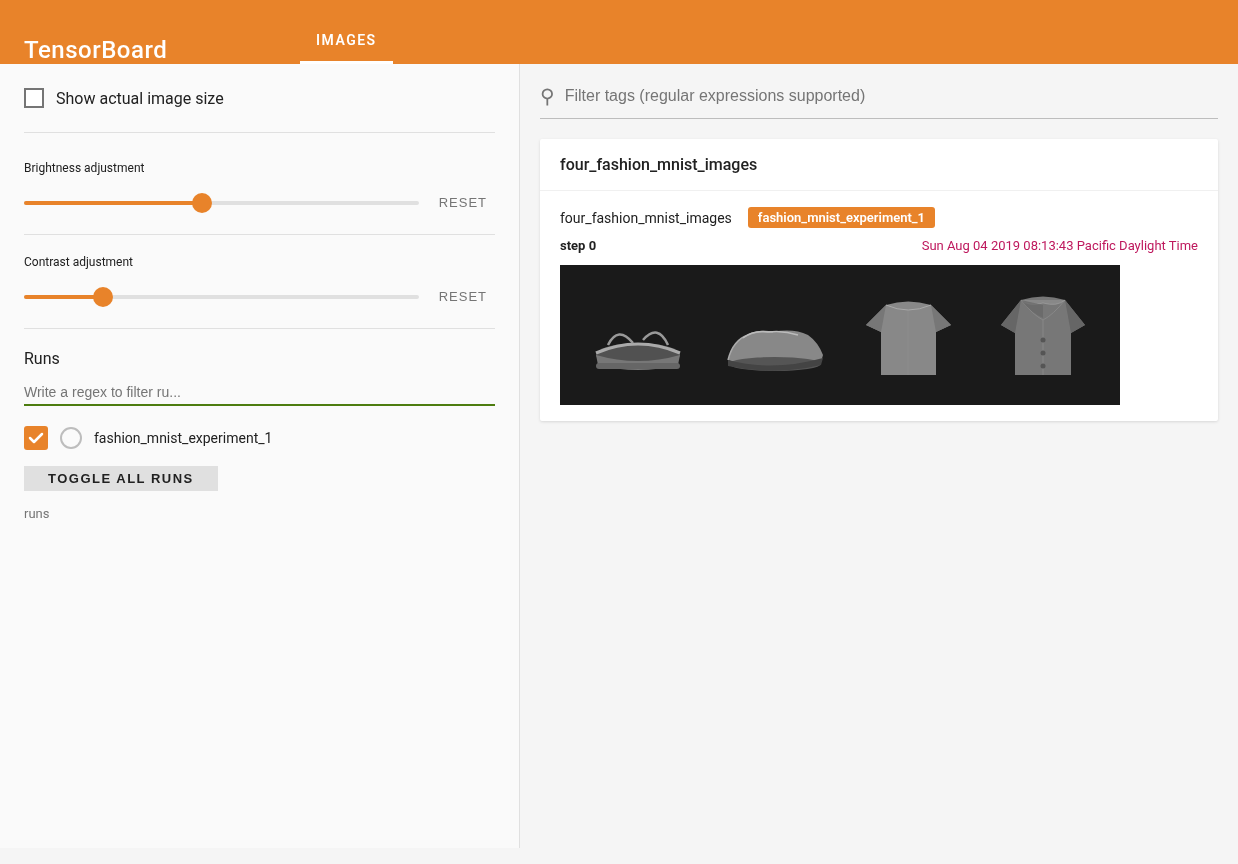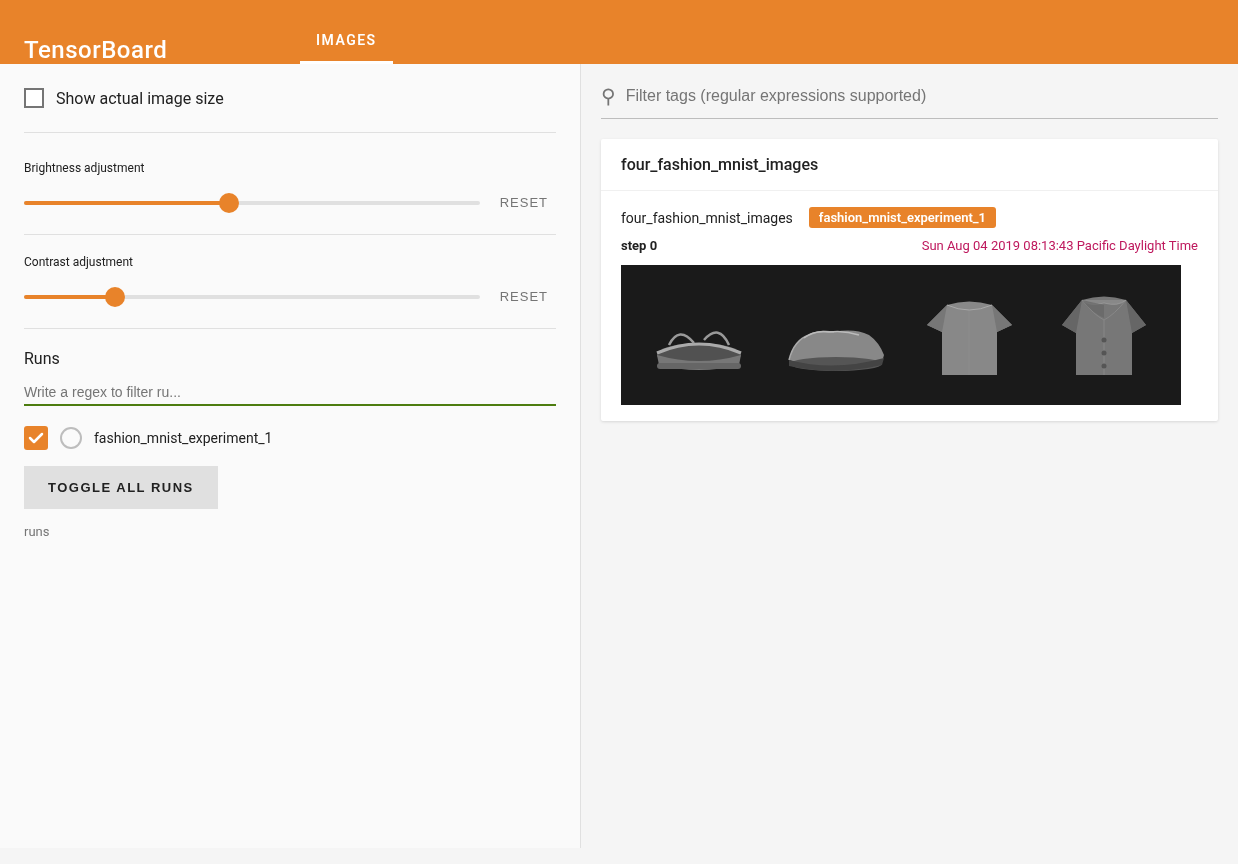--- a/index.html
+++ b/index.html
@@ -46,21 +46,21 @@
     }
 
     
     .main {
       display: flex;
       height: 784px;
     }
 
     
     .sidebar {
-      width: 581px;
+      width: 520px;
       background: #fafafa;
       border-right: 1px solid #e0e0e0;
       padding: 24px 24px;
       flex-shrink: 0;
     }
 
     
     .image-size-row {
       display: flex;
       align-items: center;
@@ -185,21 +185,21 @@
       cursor: pointer;
     }
     .run-name {
       font-size: 14px;
       color: #212121;
       line-height: 1.3;
     }
     .toggle-all-btn {
       background: #e0e0e0;
       border: none;
-      padding: 14px 24px;
+      padding: 5px 24px;
       font-size: 13px;
       font-weight: 600;
       letter-spacing: 1.5px;
       color: #212121;
       cursor: pointer;
       text-transform: uppercase;
       margin-bottom: 12px;
       display: block;
     }
     .runs-label {

